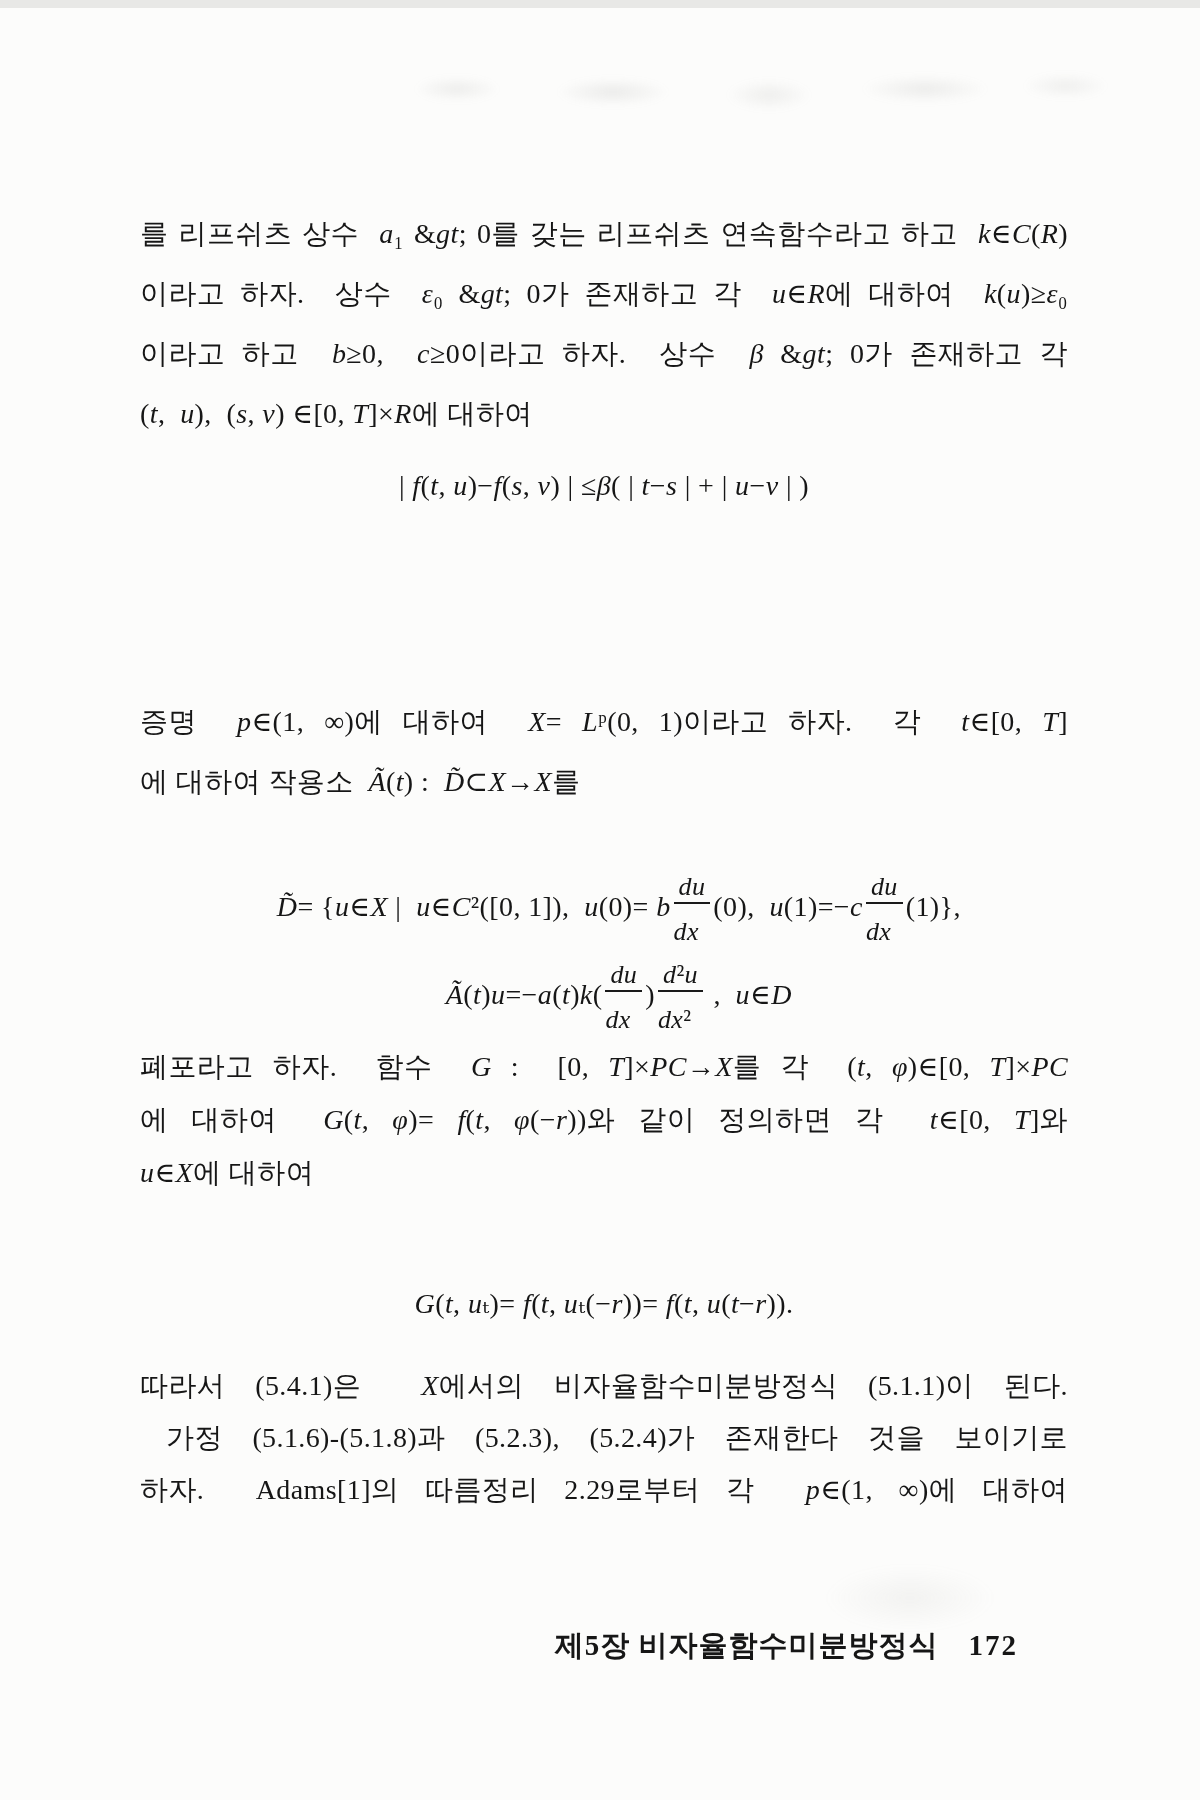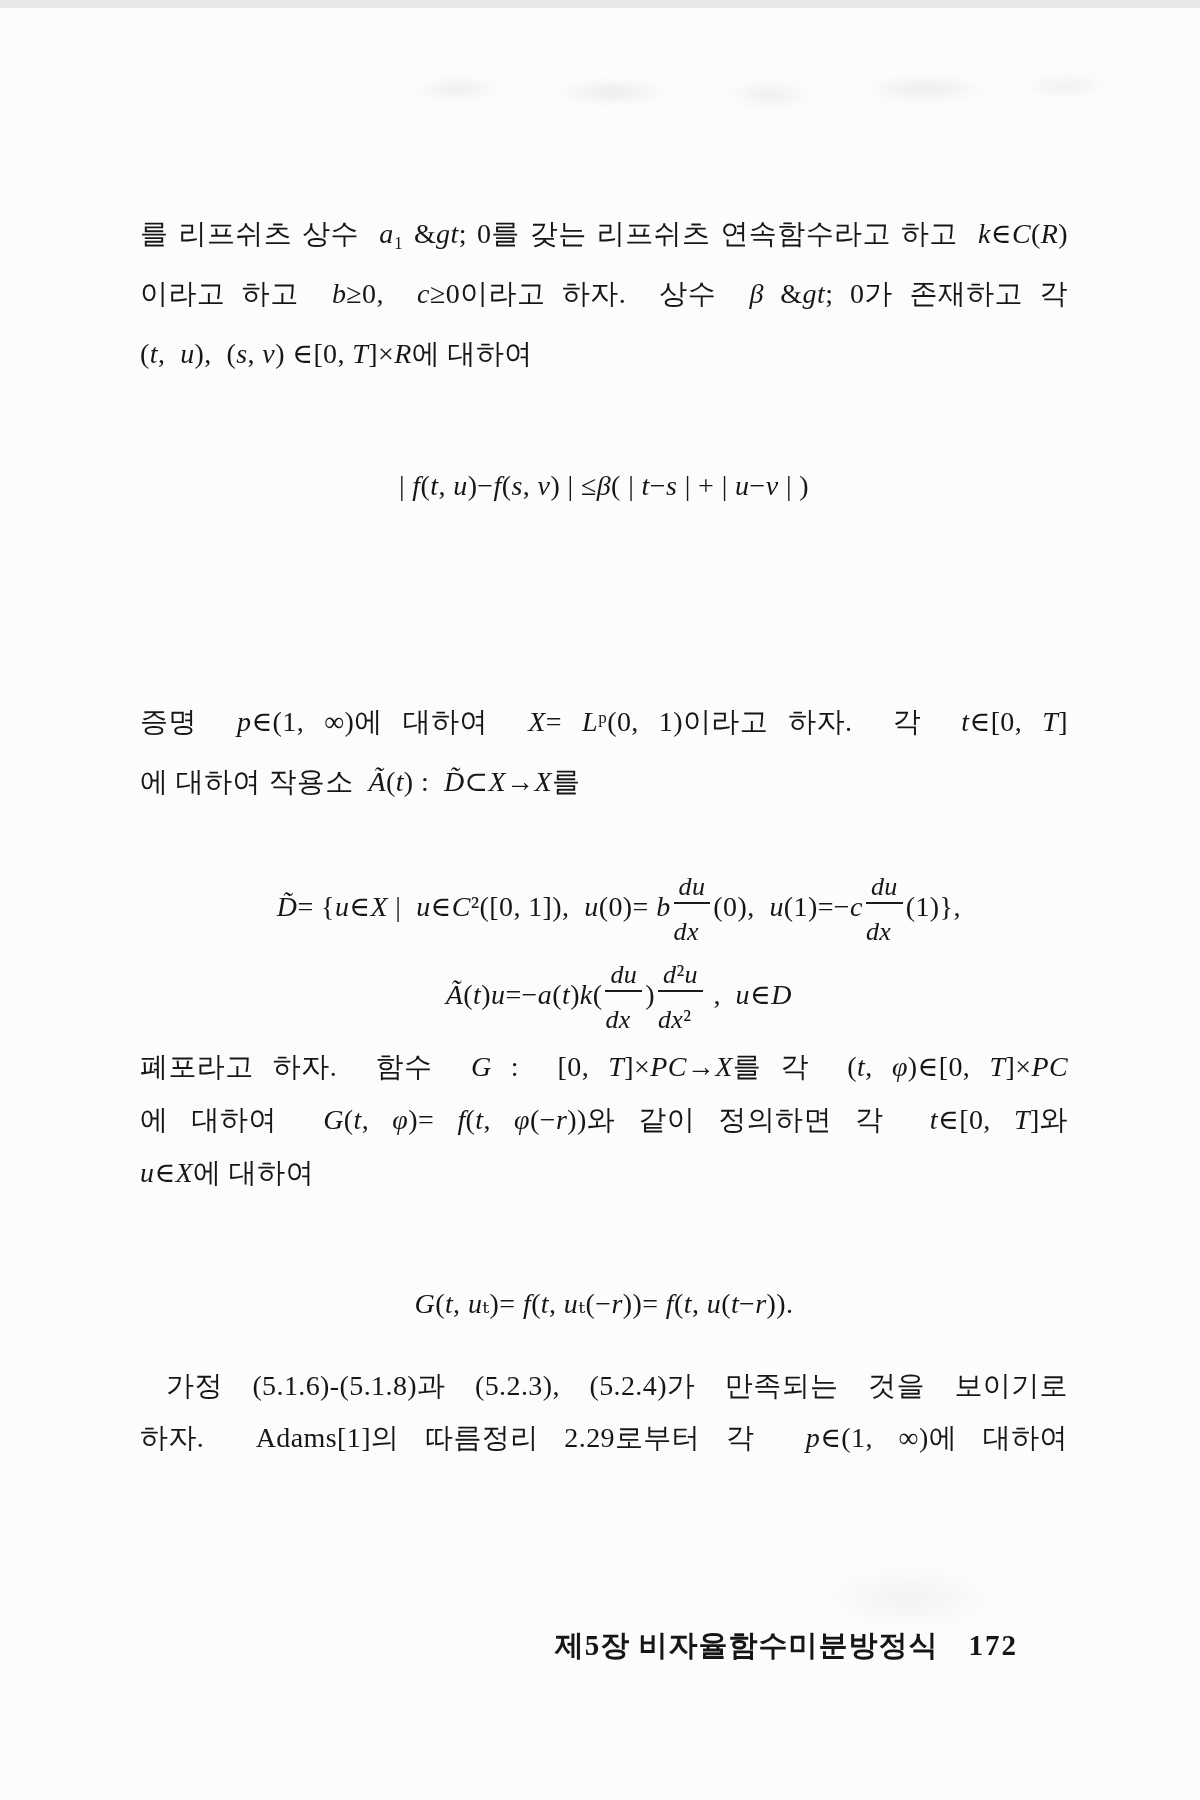--- a/index.html
+++ b/index.html
@@ -57,20 +57,21 @@
 </head>
 <body>
 
 <div class="page">
 
   <div class="ghost-band"></div>
   <div class="ghost-blob"></div>
 
   <div class="para lh60" style="top:196px;">
     <span class="line just">를 리프쉬츠 상수  <i>a</i>₁ &amp;<i>gt</i>; 0를 갖는 리프쉬츠 연속함수라고 하고  <i>k</i>∈<i>C</i>(<i>R</i>)</span>
+    <span class="line just">이라고 하자.  상수  <i>ε</i>₀ &amp;<i>gt</i>; 0가 존재하고 각  <i>u</i>∈<i>R</i>에 대하여  <i>k</i>(<i>u</i>)≥<i>ε</i>₀</span>
     <span class="line just">이라고 하고  <i>b</i>≥0,  <i>c</i>≥0이라고 하자.  상수  <i>β</i> &amp;<i>gt</i>; 0가 존재하고 각</span>
     <span class="line">(<i>t</i>,  <i>u</i>),  (<i>s</i>, <i>v</i>) ∈[0, <i>T</i>]×<i>R</i>에 대하여</span>
   </div>
 
   <div class="eq eq-simple" style="top:446px;">| <i>f</i>(<i>t</i>, <i>u</i>)−<i>f</i>(<i>s</i>, <i>v</i>) | ≤<i>β</i>( | <i>t</i>−<i>s</i> | + | <i>u</i>−<i>v</i> | )</div>
 
 
   <div class="para lh60" style="top:684px;">
     <span class="line just">증명  <i>p</i>∈(1, ∞)에 대하여  <i>X</i>= <i>L</i>ᵖ(0, 1)이라고 하자.  각  <i>t</i>∈[0, <i>T</i>]</span>
     <span class="line">에 대하여 작용소  <i>Ã</i>(<i>t</i>) :  <i>D̃</i>⊂<i>X</i>→<i>X</i>를</span>
@@ -86,21 +87,22 @@
 
   <div class="para lh53" style="top:1032px;">
     <span class="line just">폐포라고 하자.  함수  <i>G</i> :  [0, <i>T</i>]×<i>PC</i>→<i>X</i>를 각  (<i>t</i>, <i>φ</i>)∈[0, <i>T</i>]×<i>PC</i></span>
     <span class="line just">에 대하여  <i>G</i>(<i>t</i>, <i>φ</i>)= <i>f</i>(<i>t</i>, <i>φ</i>(−<i>r</i>))와 같이 정의하면 각  <i>t</i>∈[0, <i>T</i>]와</span>
     <span class="line"><i>u</i>∈<i>X</i>에 대하여</span>
   </div>
 
   <div class="eq eq-simple" style="top:1264px;"><i>G</i>(<i>t</i>, <i>u</i>ₜ)= <i>f</i>(<i>t</i>, <i>u</i>ₜ(−<i>r</i>))= <i>f</i>(<i>t</i>, <i>u</i>(<i>t</i>−<i>r</i>)).</div>
 
   <div class="para lh52" style="top:1352px;">
-    <span class="line just indent">가정 (5.1.6)-(5.1.8)과 (5.2.3), (5.2.4)가 만족되는 것을 보이기로</span>
+    <span class="line just">따라서 (5.4.1)은  <i>X</i>에서의 비자율함수미분방정식 (5.1.1)이 된다.</span>
+    <span class="line just indent">가정 (5.1.6)-(5.1.8)과 (5.2.3), (5.2.4)가 존재한다 것을 보이기로</span>
     <span class="line just">하자.  Adams[1]의 따름정리 2.29로부터 각  <i>p</i>∈(1, ∞)에 대하여</span>
   </div>
 
   <div class="footer">
     <span>제5장  비자율함수미분방정식</span><span class="pagenum">172</span>
   </div>
 
 </div>
 
 </body></html>

